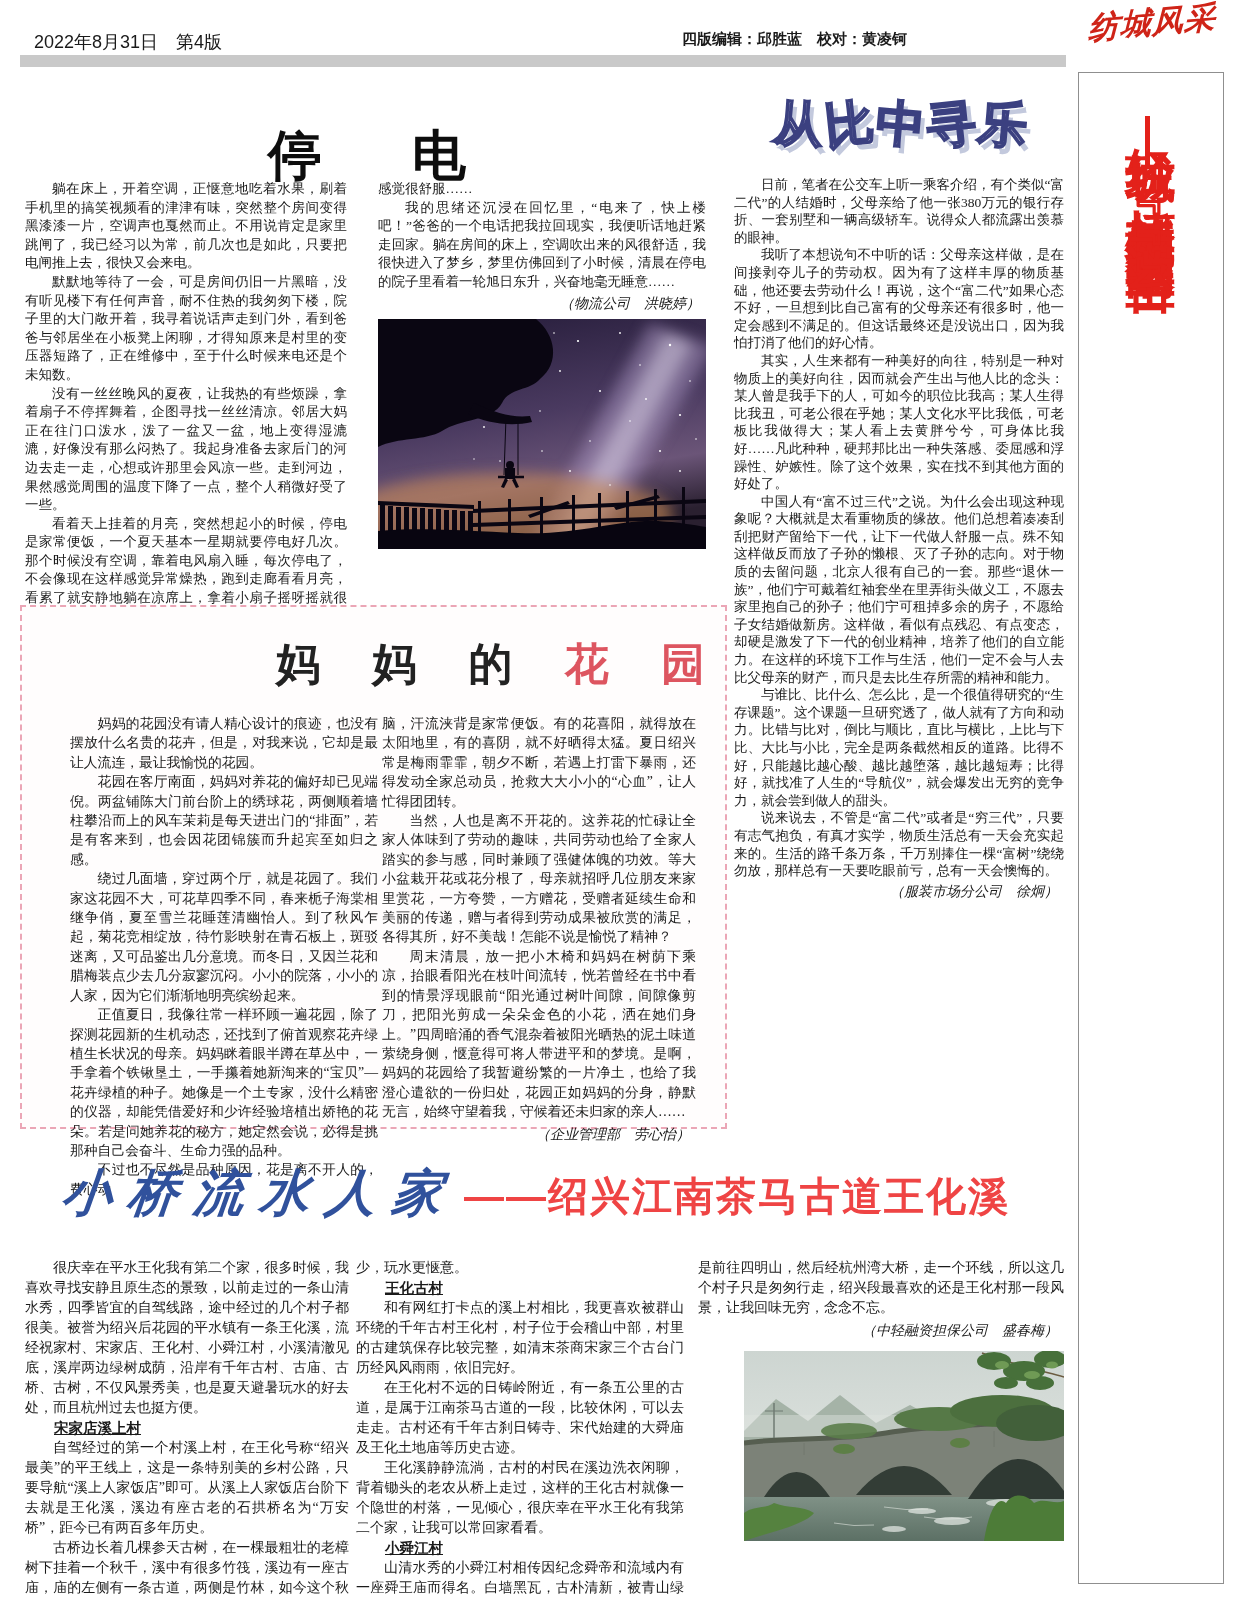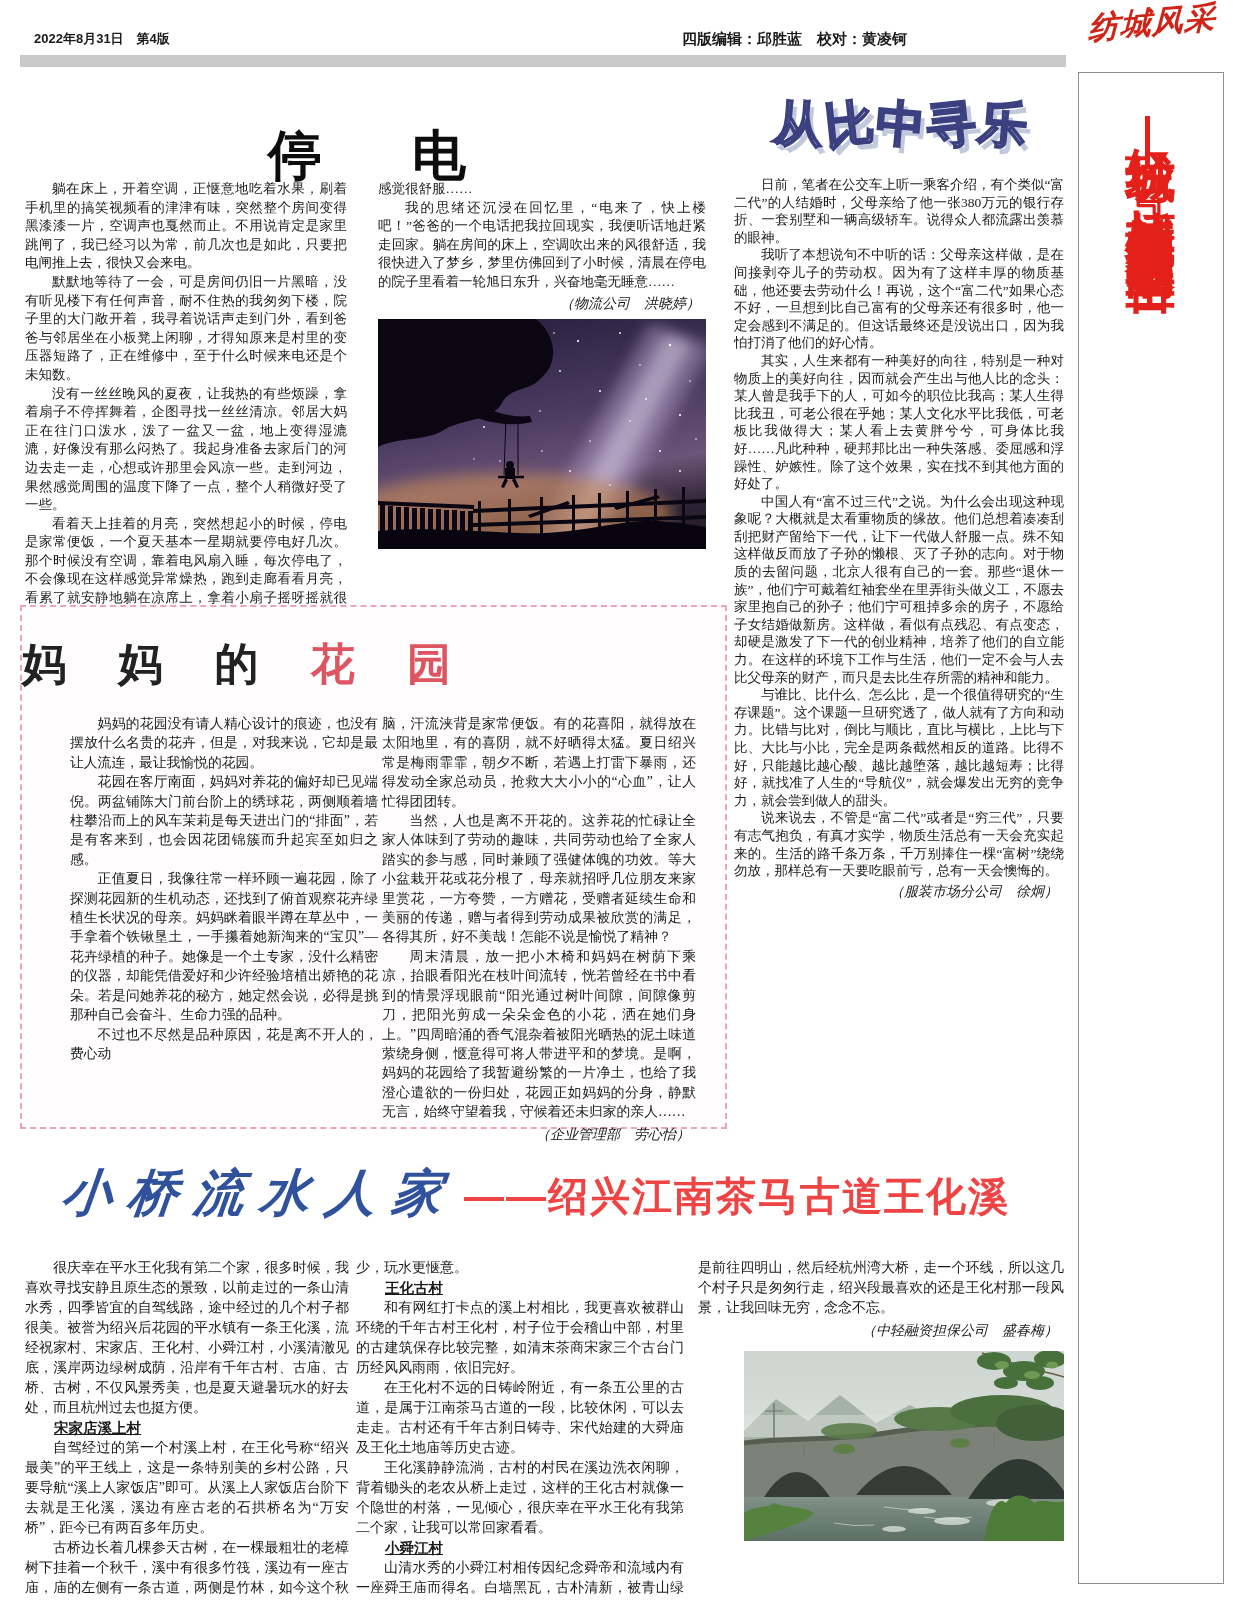--- a/index.html
+++ b/index.html
@@ -2,21 +2,21 @@
 <html><head>
 <meta charset="utf-8">
 <style>
   html,body{margin:0;padding:0;background:#e9e9e9;}
   .page{position:relative;width:1236px;height:1600px;background:#ffffff;overflow:hidden;
         font-family:"Liberation Serif","DejaVu Serif",serif;color:#1a1a1a;}
   .abs{position:absolute;}
   .hei{font-family:"Liberation Sans","DejaVu Sans",sans-serif;}
 
   
-  .hdr-date{left:34px;top:30px;font-size:13px;font-weight:bold;}
+  .hdr-date{left:34px;top:30px;font-size:18px;font-weight:normal;}
   .hdr-editors{left:682px;top:30px;font-size:15px;font-weight:bold;font-family:Liberation Mono, monospace;}
   .masthead{left:1078px;top:2px;width:148px;text-align:center;font-size:31px;font-weight:bold;
             font-style:italic;color:#cf2418;transform:rotate(-5deg) skewX(-6deg);letter-spacing:1px;}
   .graybar{left:20px;top:55px;width:1046px;height:12px;background:#c9c9c9;}
 
   
   .side-box{left:1078px;top:72px;width:146px;height:1512px;border:1px solid #8f8f8f;
             display:flex;justify-content:center;background:#fff;box-sizing:border-box;}
   .side-title{writing-mode:vertical-rl;margin-top:34px;font-size:50px;line-height:1.0;
               font-weight:900;color:#e3211a;letter-spacing:3px;
@@ -39,21 +39,21 @@
 
   
   .cmp-title{left:738px;top:92px;width:326px;text-align:center;font-size:49px;font-weight:900;
              color:#ffffff;-webkit-text-stroke:2px #3b4080;
              text-shadow:5px 6px 0 #c3c9dd;letter-spacing:2px;}
   .cmp-body{left:734px;top:176px;width:330px;font-size:13.5px;line-height:17.6px;}
 
   
   .garden-box{left:20px;top:605px;width:707px;height:524px;border:2px dashed #eba6b6;
               box-sizing:border-box;background:#fffdfd;}
-  .garden-title{margin-top:28px;text-align:left;font-size:44px;font-weight:900;letter-spacing:20px;}
+  .garden-title{margin-top:28px;text-align:right;font-size:44px;font-weight:900;letter-spacing:20px;}
   .garden-black{color:#222;}
   .garden-red{color:#dd5560;}
   .garden-cols{position:relative;margin-top:20px;height:392px;}
   .garden-col1{left:48px;top:0;width:308px;font-size:13.8px;line-height:19.4px;}
   .garden-col2{left:360px;top:0;width:314px;font-size:13.8px;line-height:19.4px;}
 
   
   .creek-title{left:62px;top:1160px;width:1000px;display:flex;align-items:baseline;}
   .creek-script{font-size:50px;font-weight:900;font-style:italic;color:#30519c;
                 letter-spacing:16px;transform:skewX(-6deg);}
@@ -204,20 +204,21 @@
 
   <div class="abs garden-box">
     <div class="garden-title hei">
       <span class="garden-black">妈 妈 的</span>
       <span class="garden-red">花 园</span>
     </div>
     <div class="garden-cols">
       <div class="abs garden-col1 bodytext">
           <p>妈妈的花园没有请人精心设计的痕迹，也没有摆放什么名贵的花卉，但是，对我来说，它却是最让人流连，最让我愉悦的花园。</p>
           <p>花园在客厅南面，妈妈对养花的偏好却已见端倪。两盆铺陈大门前台阶上的绣球花，两侧顺着墙柱攀沿而上的风车茉莉是每天进出门的“排面”，若是有客来到，也会因花团锦簇而升起宾至如归之感。</p>
+          <p>绕过几面墙，穿过两个厅，就是花园了。我们家这花园不大，可花草四季不同，春来栀子海棠相继争俏，夏至雪兰花睡莲清幽怡人。到了秋风乍起，菊花竞相绽放，待竹影映射在青石板上，斑驳迷离，又可品鉴出几分意境。而冬日，又因兰花和腊梅装点少去几分寂寥沉闷。小小的院落，小小的人家，因为它们渐渐地明亮缤纷起来。</p>
           <p>正值夏日，我像往常一样环顾一遍花园，除了探测花园新的生机动态，还找到了俯首观察花卉绿植生长状况的母亲。妈妈眯着眼半蹲在草丛中，一手拿着个铁锹垦土，一手攥着她新淘来的“宝贝”—花卉绿植的种子。她像是一个土专家，没什么精密的仪器，却能凭借爱好和少许经验培植出娇艳的花朵。若是问她养花的秘方，她定然会说，必得是挑那种自己会奋斗、生命力强的品种。</p>
           <p>不过也不尽然是品种原因，花是离不开人的，费心动</p>
         </div>
       <div class="abs garden-col2 bodytext">
         <div class="bodytext">
             <p class="cont">脑，汗流浃背是家常便饭。有的花喜阳，就得放在太阳地里，有的喜阴，就不好晒得太猛。夏日绍兴常是梅雨霏霏，朝夕不断，若遇上打雷下暴雨，还得发动全家总动员，抢救大大小小的“心血”，让人忙得团团转。</p>
             <p class="">当然，人也是离不开花的。这养花的忙碌让全家人体味到了劳动的趣味，共同劳动也给了全家人踏实的参与感，同时兼顾了强健体魄的功效。等大小盆栽开花或花分根了，母亲就招呼几位朋友来家里赏花，一方夸赞，一方赠花，受赠者延续生命和美丽的传递，赠与者得到劳动成果被欣赏的满足，各得其所，好不美哉！怎能不说是愉悦了精神？</p>
             <p class="">周末清晨，放一把小木椅和妈妈在树荫下乘凉，抬眼看阳光在枝叶间流转，恍若曾经在书中看到的情景浮现眼前“阳光通过树叶间隙，间隙像剪刀，把阳光剪成一朵朵金色的小花，洒在她们身上。”四周暗涌的香气混杂着被阳光晒热的泥土味道萦绕身侧，惬意得可将人带进平和的梦境。是啊，妈妈的花园给了我暂避纷繁的一片净土，也给了我澄心遣欲的一份归处，花园正如妈妈的分身，静默无言，始终守望着我，守候着还未归家的亲人……</p>
           </div>
         <div class="byline">（企业管理部　劳心怡）</div>

